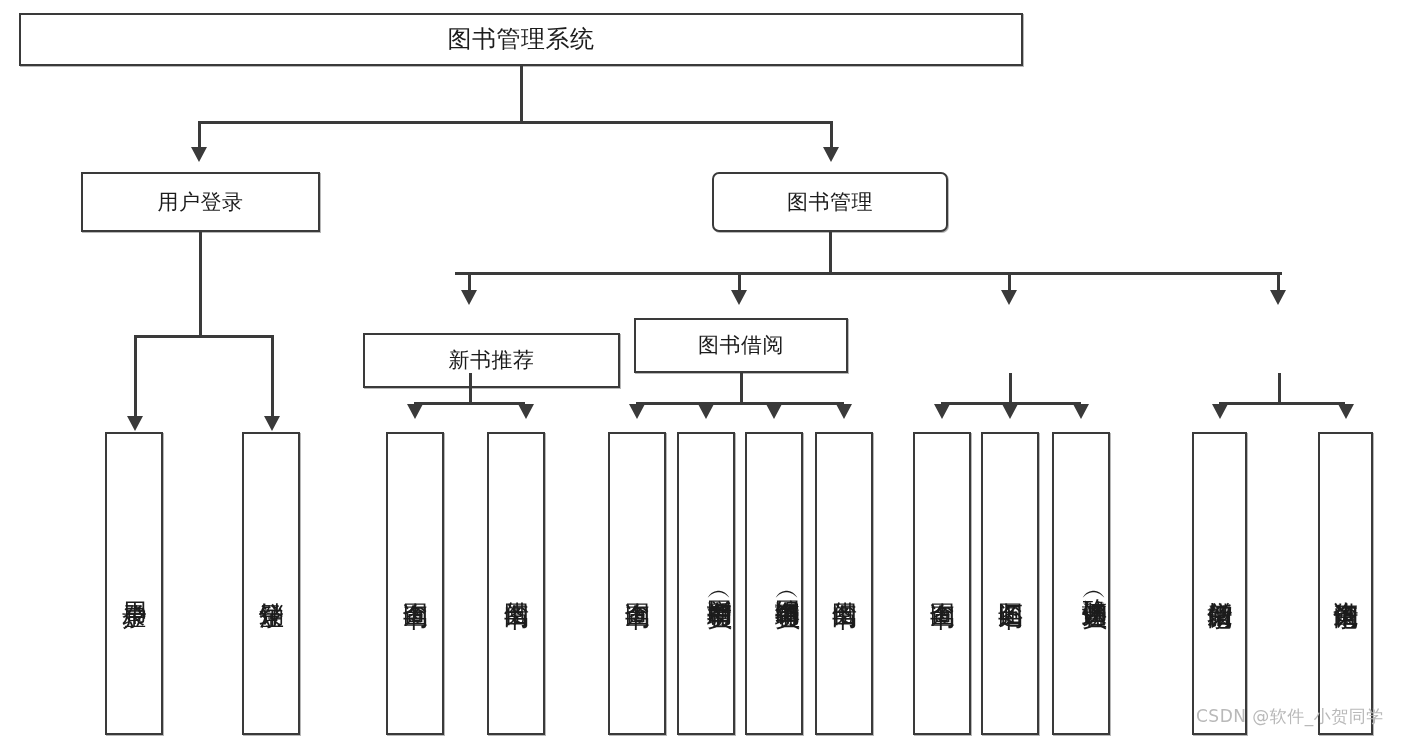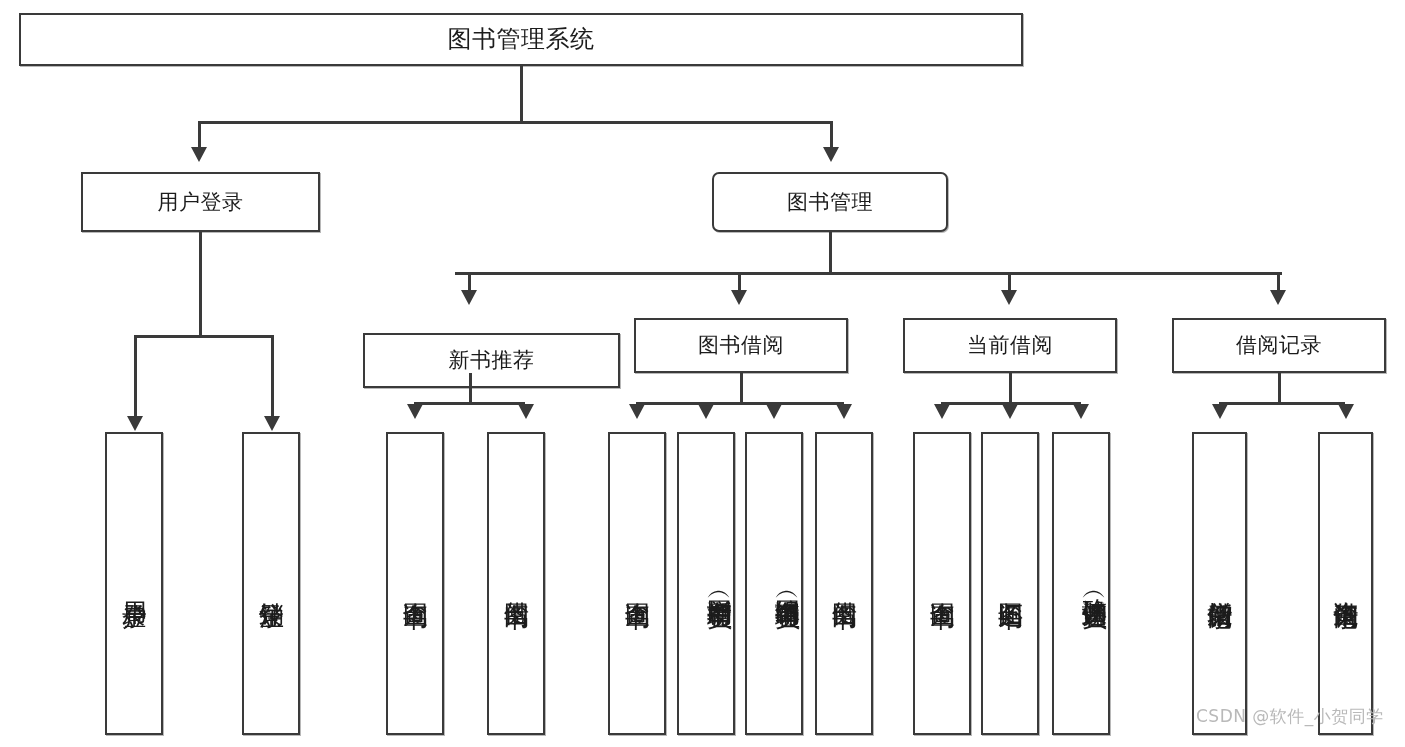--- a/index.html
+++ b/index.html
@@ -116,26 +116,20 @@
   <div class="arw" style="left:1001px;top:290px;"></div>
   <div class="ln v" style="left:1277px;top:272px;height:20px;"></div>
   <div class="arw" style="left:1270px;top:290px;"></div>
 
   <div class="node h-node" id="n-newbook" style="left:363px;top:333px;width:257px;height:55px;">
     <span class="label">新书推荐</span>
   </div>
   <div class="node h-node" id="n-borrow" style="left:634px;top:318px;width:214px;height:55px;">
     <span class="label">图书借阅</span>
   </div>
-  <div class="node h-node" id="n-current" style="left:903px;top:318px;width:214px;height:55px;">
-    <span class="label">当前借阅</span>
-  </div>
-  <div class="node h-node" id="n-record" style="left:1172px;top:318px;width:214px;height:55px;">
-    <span class="label">借阅记录</span>
-  </div>
 
   <div class="ln v" style="left:469px;top:373px;height:31px;"></div>
   <div class="ln h" style="left:414px;top:402px;width:111px;"></div>
   <div class="arw" style="left:407px;top:404px;"></div>
   <div class="arw" style="left:518px;top:404px;"></div>
 
   <div class="ln v" style="left:740px;top:373px;height:31px;"></div>
   <div class="ln h" style="left:636px;top:402px;width:208px;"></div>
   <div class="arw" style="left:629px;top:404px;"></div>
   <div class="arw" style="left:698px;top:404px;"></div>

